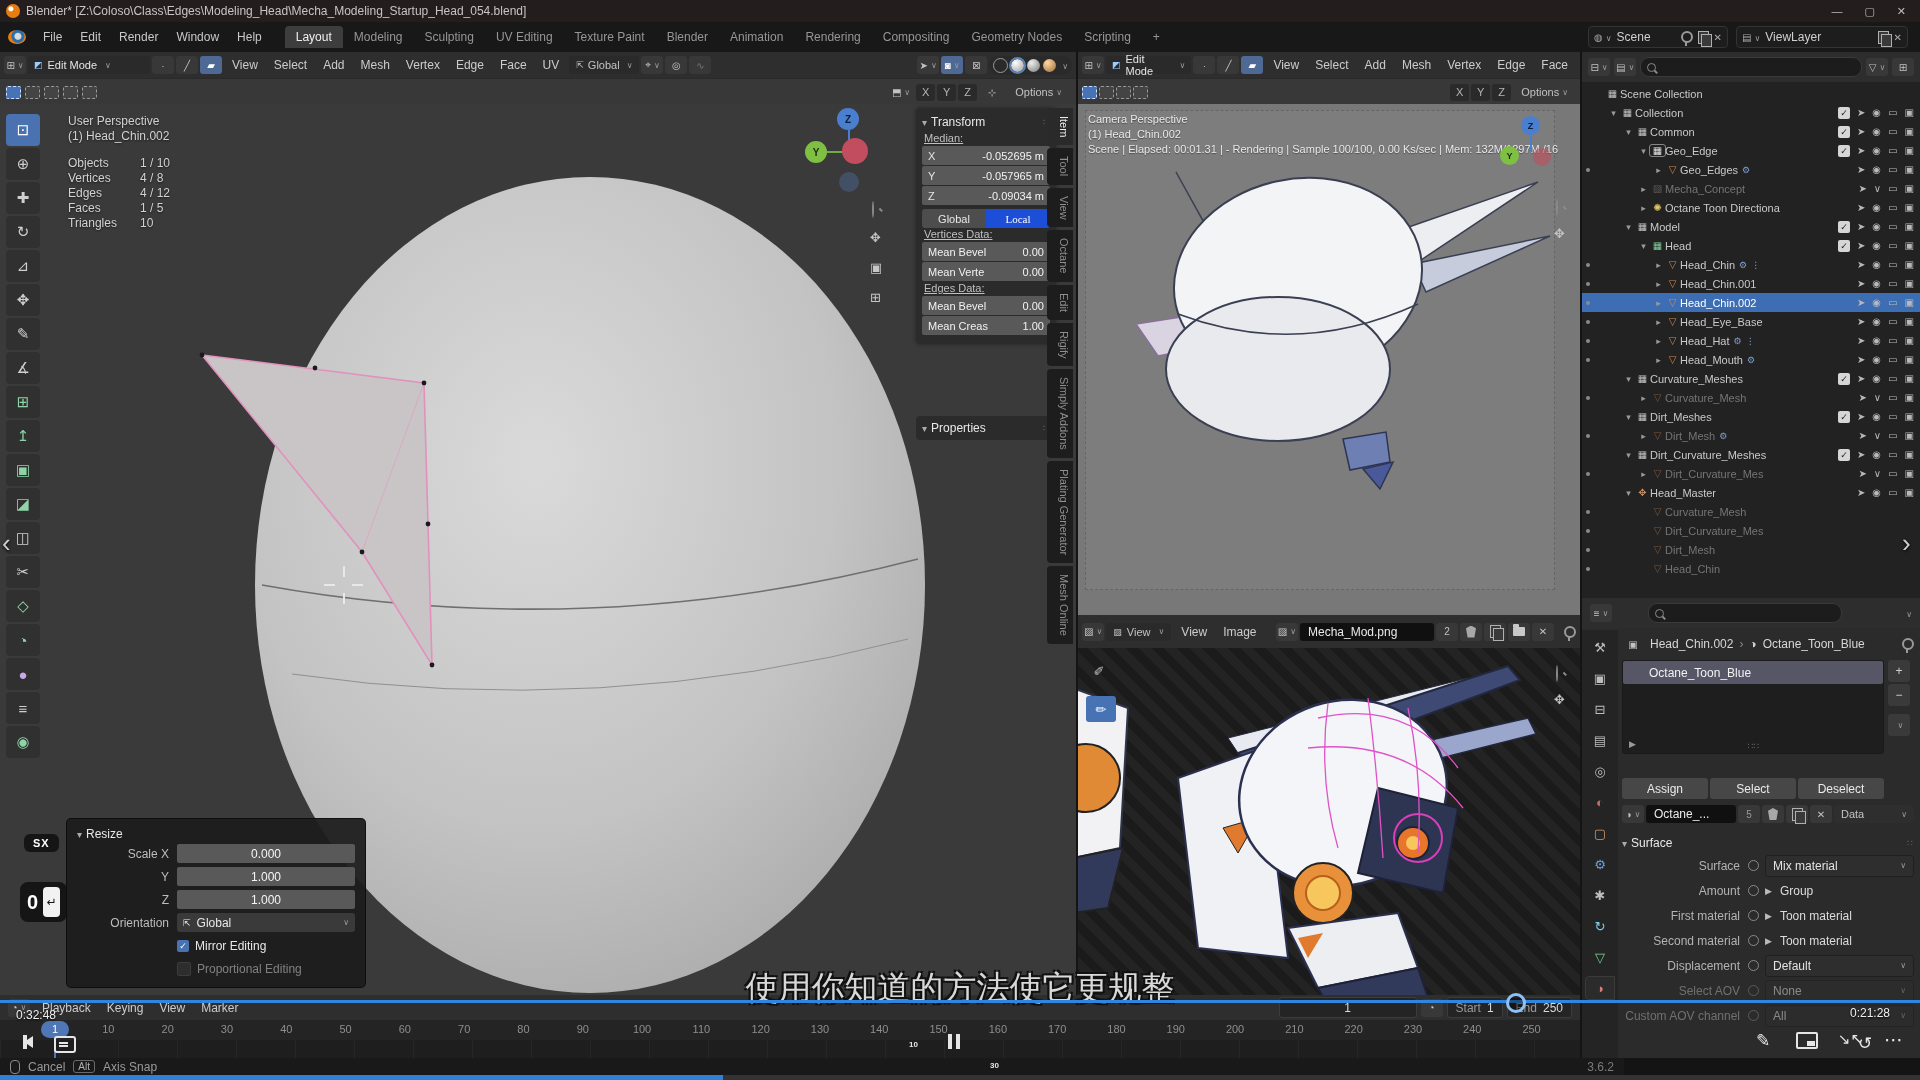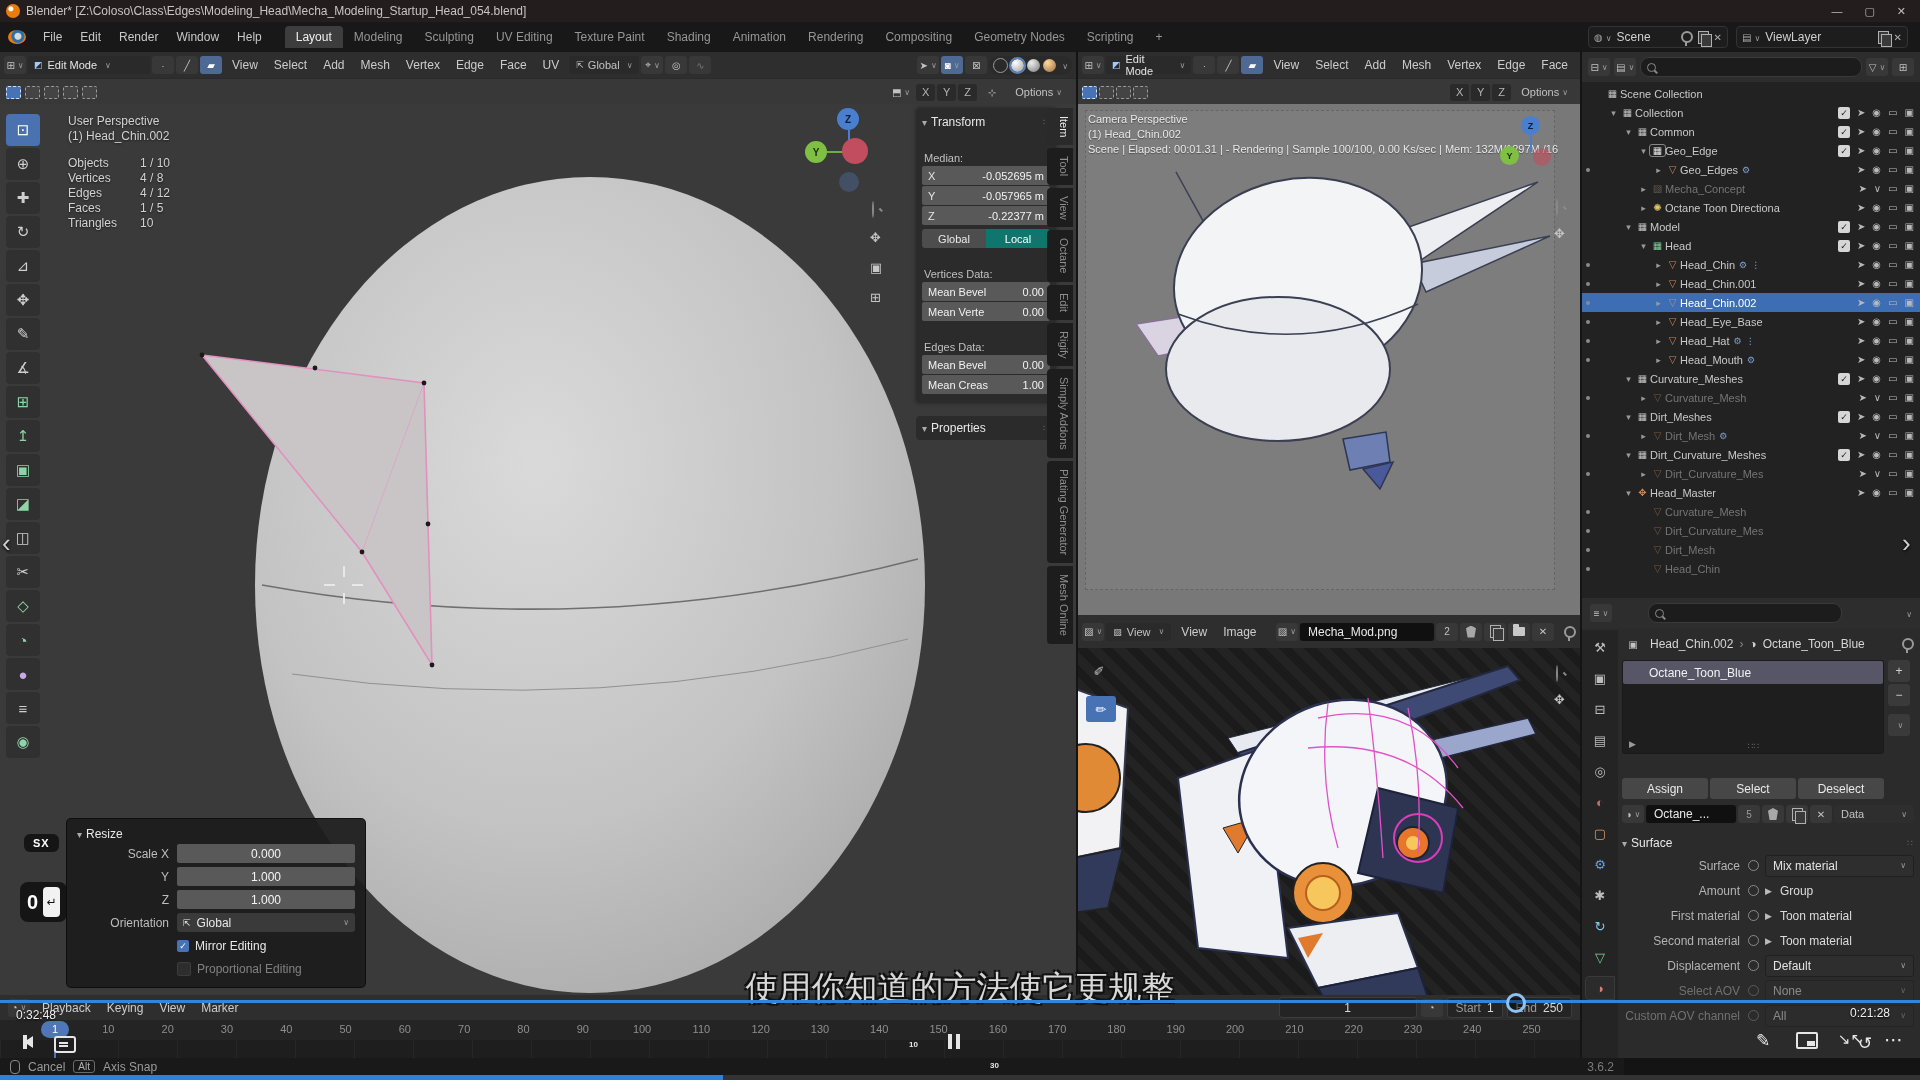--- a/index.html
+++ b/index.html
@@ -39,28 +39,28 @@
   .tool{width:34px;height:32px;border-radius:4px;background:#2e2e2ecc;display:flex;align-items:center;justify-content:center;color:#cfcfcf;font-size:15px;}
   .tool.act{background:#4a72b0;color:#fff;}
   .tool.g{color:#8fd4a8;} .tool.p{color:#c9a8e8;}
   #stats{position:absolute;left:68px;top:62px;line-height:15px;color:#d2d2d2;text-shadow:0 1px 2px #0008;}
   .srow{display:flex;} .srow .sl{width:72px;} 
   
   #npanel{position:absolute;left:916px;top:56px;width:128px;background:#2a2a2af0;border-radius:4px;padding:4px 6px 8px 6px;box-shadow:0 0 4px #0006;}
   .ptitle{display:flex;align-items:center;color:#e8e8e8;height:20px;gap:4px;}
   .caret-o::before{content:"▾";color:#aaa;font-size:10px;}
   .grip{margin-left:auto;color:#666;font-size:9px;letter-spacing:1px;}
-  .plabel{color:#c0c0c0;margin:20px 0 2px 2px;font-size:11px;}
+  .plabel{color:#c0c0c0;margin:0 0 2px 2px;font-size:11px;text-decoration:underline;}
   .tfield{display:flex;background:#595959;border-radius:2px;height:19px;align-items:center;margin-bottom:1px;padding:0 6px;color:#f2f2f2;font-size:11px;}
   .tfield .ax{width:18px;color:#e5e5e5;}
   .tfield .vv{margin-left:auto;}
   .tfield2{display:flex;background:#595959;border-radius:2px;height:19px;align-items:center;margin-bottom:1px;padding:0 6px;color:#f2f2f2;font-size:11px;justify-content:space-between;}
   #seg{display:flex;margin-top:4px;height:19px;border-radius:3px;overflow:hidden;}
   #seg div{flex:1;display:flex;align-items:center;justify-content:center;color:#e8e8e8;font-size:11px;}
-  #seg .g{background:#4d4d4d;} #seg .l{background:#0f766e;color:#fff;}
+  #seg .g{background:#4d4d4d;} #seg .l{background:#1d4ed8;color:#fff;font-family:Liberation Serif, serif;}
   #props-panel{position:absolute;left:916px;top:364px;width:128px;background:#2a2a2af0;border-radius:4px;padding:2px 6px;}
   
   #sidetabs{position:absolute;left:1047px;top:56px;width:26px;display:flex;flex-direction:column;gap:3px;}
   .stab{writing-mode:vertical-rl;background:#1d1d1d;color:#8f8f8f;border-radius:4px 0 0 4px;padding:8px 3px;font-size:11px;text-align:center;}
   .stab.act{background:#2a2a2a;color:#ededed;}
   
   .gz{position:absolute;border-radius:50%;display:flex;align-items:center;justify-content:center;font-size:10px;font-weight:bold;color:#1b2b16;}
   .navico{position:absolute;color:#c6c6c6;font-size:13px;}
   
   .ch{position:absolute;background:#e8e8e8;}
@@ -192,21 +192,21 @@
       <span class="tmenu">Render</span>
       <span class="tmenu">Window</span>
       <span class="tmenu">Help</span>
     </div>
   <div id="workspaces">
       <span class="wtab act">Layout</span>
       <span class="wtab">Modeling</span>
       <span class="wtab">Sculpting</span>
       <span class="wtab">UV Editing</span>
       <span class="wtab">Texture Paint</span>
-      <span class="wtab">Shading</span>
+      <span class="wtab">Blender</span>
       <span class="wtab">Animation</span>
       <span class="wtab">Rendering</span>
       <span class="wtab">Compositing</span>
       <span class="wtab">Geometry Nodes</span>
       <span class="wtab">Scripting</span>
       <span class="wtab">+</span>
     </div>
   <div style="margin-left:auto;display:flex;gap:8px;margin-right:12px;align-items:center;">
     <div class="idsel" style="width:128px;">
       <span class="mini dd">◍</span>
@@ -398,21 +398,21 @@
         <div class="tfield">
           <span class="ax">X</span>
           <span class="vv">-0.052695 m</span>
         </div>
         <div class="tfield">
           <span class="ax">Y</span>
           <span class="vv">-0.057965 m</span>
         </div>
         <div class="tfield">
           <span class="ax">Z</span>
-          <span class="vv">-0.22377 m</span>
+          <span class="vv">-0.09034 m</span>
         </div>
       </div>
     <div id="seg">
       <div class="g">Global</div>
       <div class="l">Local</div>
     </div>
     <div class="plabel">Vertices Data:</div>
     <div id="vertex-fields">
         <div class="tfield2">
           <span>Mean Bevel</span>

